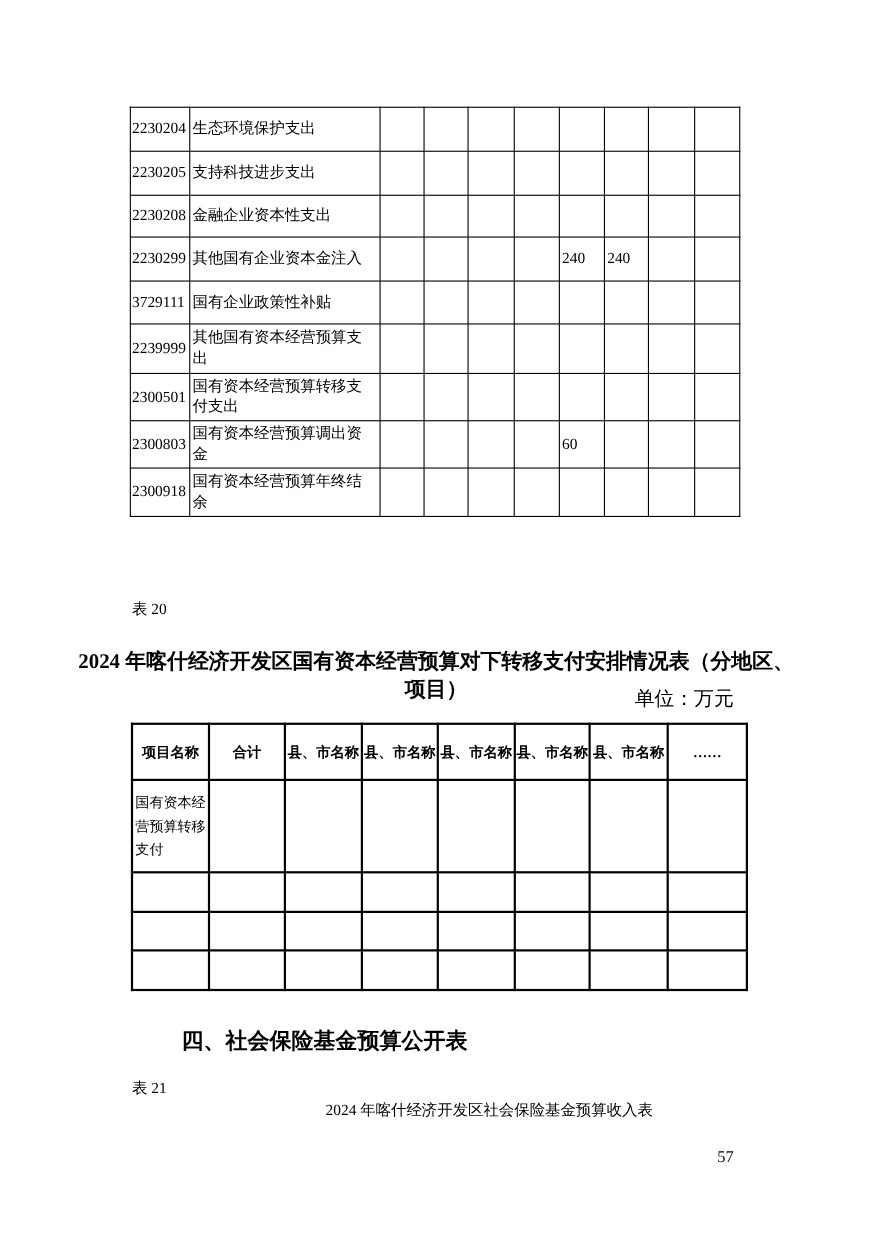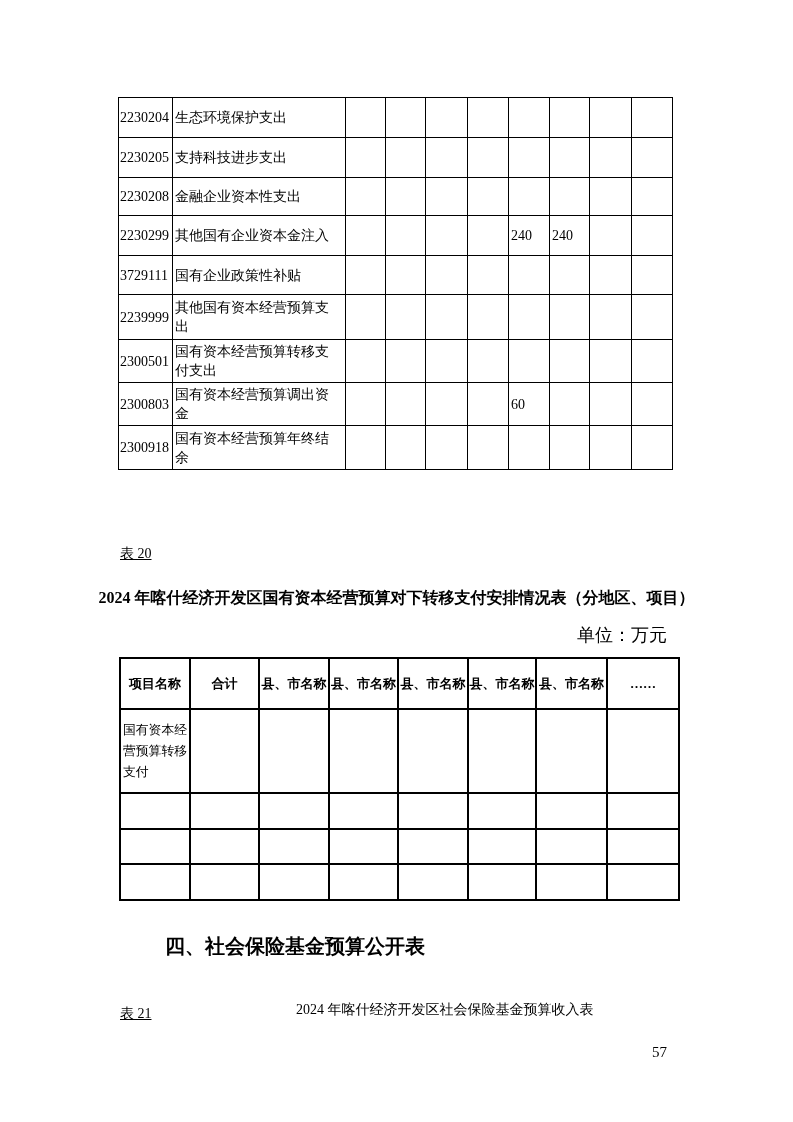--- a/index.html
+++ b/index.html
@@ -29,27 +29,27 @@
   }
   #toptable td.code { padding: 1px 0 1px 1px; font-size: 14px; }
   #toptable td.val  { padding: 1px 1px 1px 2px; }
 
   
   #t20 { position: absolute; left: 119px; top: 657px; width: 559px; padding-left: 16px; }
   #t20 th, #t20 td { border: 2px solid #000; overflow: hidden; word-break: break-all; }
   #t20 th { font-size: 13px; font-weight: bold; text-align: center; vertical-align: middle; padding: 0; }
   #t20 td { font-size: 12.8px; line-height: 21px; text-align: left; vertical-align: middle; padding: 1px 1px 1px 2px; }
 
-  .tlabel { position: absolute; font-size: 14px; text-decoration: underline; }
+  .tlabel { position: absolute; font-size: 14px; }
   #label20 { left: 120px; top: 545px; }
-  #label21 { left: 120px; top: 981px; margin-top: 24px; }
+  #label21 { left: 120px; top: 981px; }
 
   .t20title {
     position: absolute; left: 68px; top: 588px; width: 657px;
-    text-align: center; font-weight: bold; font-size: 16px;
+    text-align: center; font-weight: bold; font-size: 19px;
   }
   .t20unit { position: absolute; right: 126px; top: 623px; font-size: 18px; }
 
   .section {
     position: absolute; left: 165px; top: 933px;
     font-size: 20px; font-weight: bold; margin: 0;
   }
   .t21title { position: absolute; left: 296px; top: 1001px; font-size: 14px; }
 
   .pagenum { position: absolute; left: 652px; top: 1044px; font-size: 15px; }

